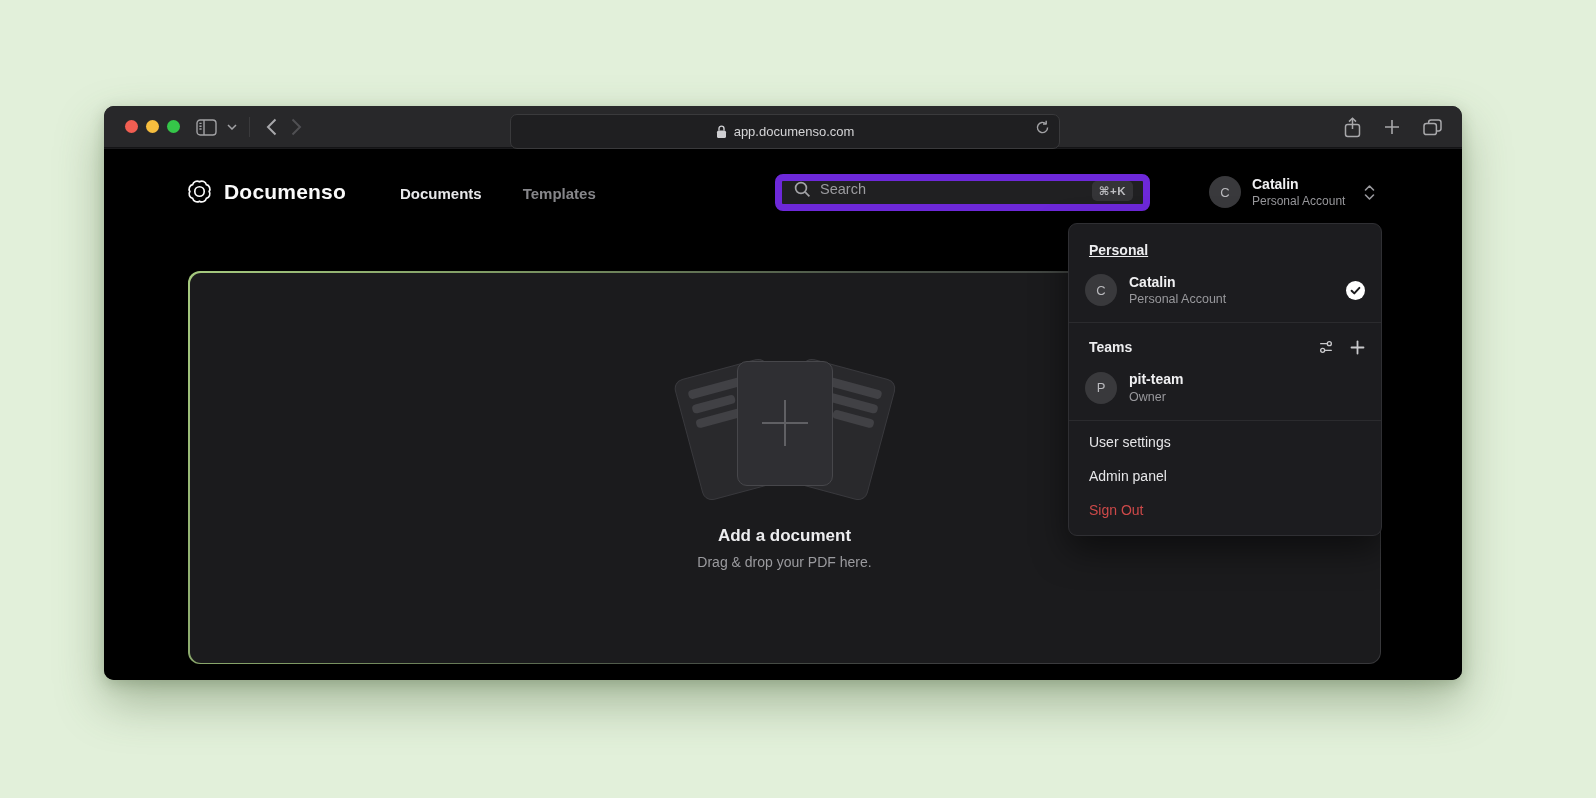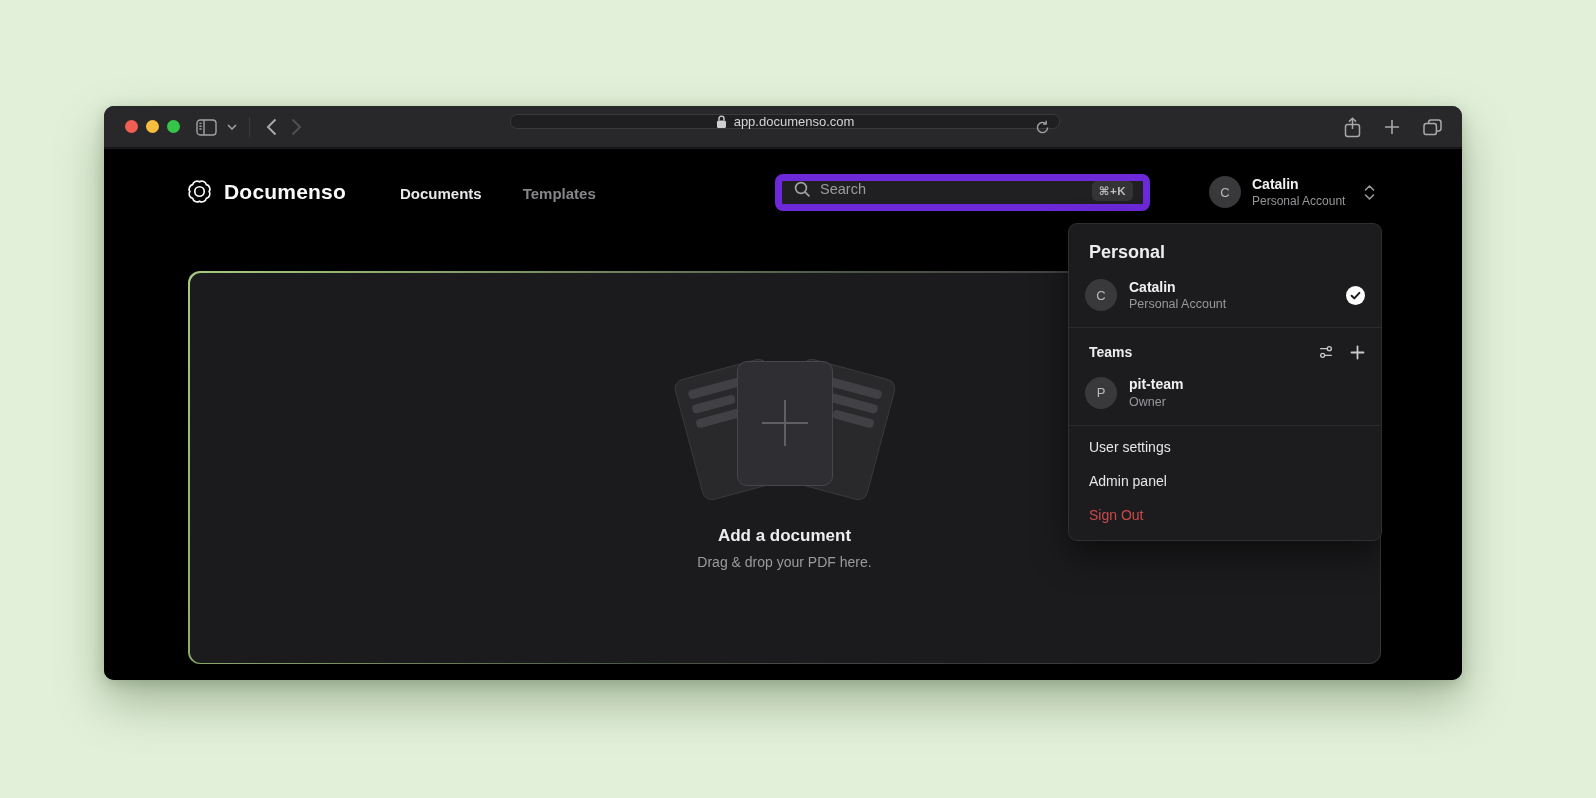--- a/index.html
+++ b/index.html
@@ -22,21 +22,21 @@
   }
   .traffic { position:absolute; left:21px; top:14px; display:flex; gap:8px; }
   .dot { width:13px; height:13px; border-radius:50%; display:inline-block; }
   .dot.red { background:#f15e52; }
   .dot.yellow { background:#f6bd3e; }
   .dot.green { background:#35c649; }
   .tb-left { position:absolute; left:92px; top:0; height:42px; display:flex; align-items:center; }
   .tb-icon { display:inline-flex; align-items:center; justify-content:center; }
   .tb-sep { width:1px; height:20px; background:#3a3a3c; margin:0 10px 0 12px; }
   .urlbar {
-    position:absolute; left:406px; top:8px; width:550px; height:15px;
+    position:absolute; left:406px; top:8px; width:550px; height:35px;
     background:#1f1f21; border:1px solid #3a3a3c; border-radius:7px;
     display:flex; align-items:center; justify-content:center;
     color:#d4d4d6; font-size:13px; gap:7px;
   }
   .urlbar .reload { position:absolute; right:9px; top:5px; }
   .tb-right { position:absolute; right:20px; top:0; height:42px; display:flex; align-items:center; gap:23px; }
   
   .page { position:absolute; left:0; top:43px; right:0; bottom:0; background:#000000; }
   .brand { position:absolute; left:82px; top:29px; display:flex; align-items:center; gap:11px; }
   .brand-name { color:#fafafa; font-size:21px; font-weight:700; letter-spacing:.2px; }
@@ -85,21 +85,21 @@
   .plus::before { content:""; position:absolute; left:0; right:0; top:22px; height:2px; background:#606064; }
   .plus::after  { content:""; position:absolute; top:0; bottom:0; left:22px; width:2px; background:#606064; }
   .dz-title { position:absolute; left:0; right:0; top:253px; text-align:center; color:#ededef; font-size:17px; font-weight:700; }
   .dz-sub   { position:absolute; left:0; right:0; top:281px; text-align:center; color:#9b9b9f; font-size:14px; }
   
   .menu {
     position:absolute; left:964px; top:74px; width:314px; z-index:10;
     background:#1c1c1f; border:1px solid #2f2f33; border-radius:9px;
     box-shadow:0 14px 34px rgba(0,0,0,.5); padding:6px 0 8px;
   }
-  .menu-label { padding:12px 20px 6px; color:#ededef; font-size:18px; font-weight:700; }
+  .menu-label { padding:12px 20px 6px; color:#ededef; font-size:14px; font-weight:700;text-decoration:underline; }
   .teams-head { display:flex; align-items:center; padding:12px 16px 6px 20px; }
   .teams-head .menu-label2 { color:#ededef; font-size:14px; font-weight:700; flex:1; padding:0; }
   .teams-icons { display:flex; gap:16px; align-items:center; }
   .menu-row { display:flex; align-items:center; gap:12px; padding:9px 16px 11px; }
   .row-name { color:#f0f0f2; font-size:14px; font-weight:700; line-height:1.3; }
   .row-sub  { color:#98989c; font-size:12.5px; line-height:1.3; }
   .row-check { margin-left:auto; display:flex; }
   .menu-divider { height:1px; background:#2b2b2e; margin:4px 0; }
   .menu-item { padding:9px 20px; color:#e6e6e8; font-size:14px; cursor:default; }
   .menu-item.danger { color:#cd4949; }

